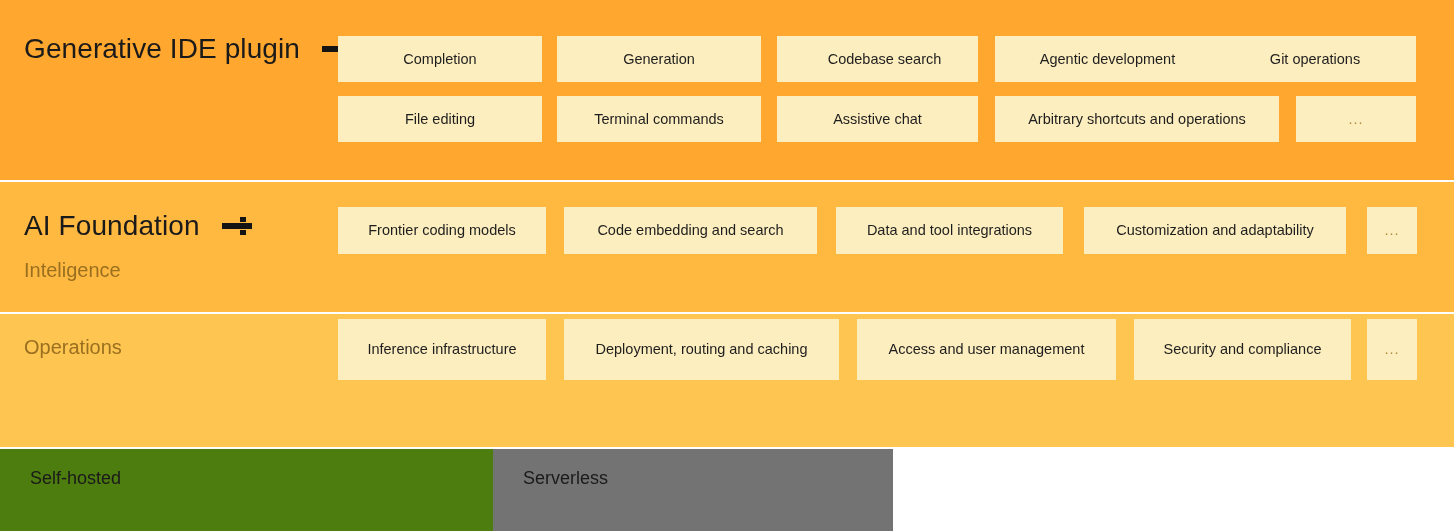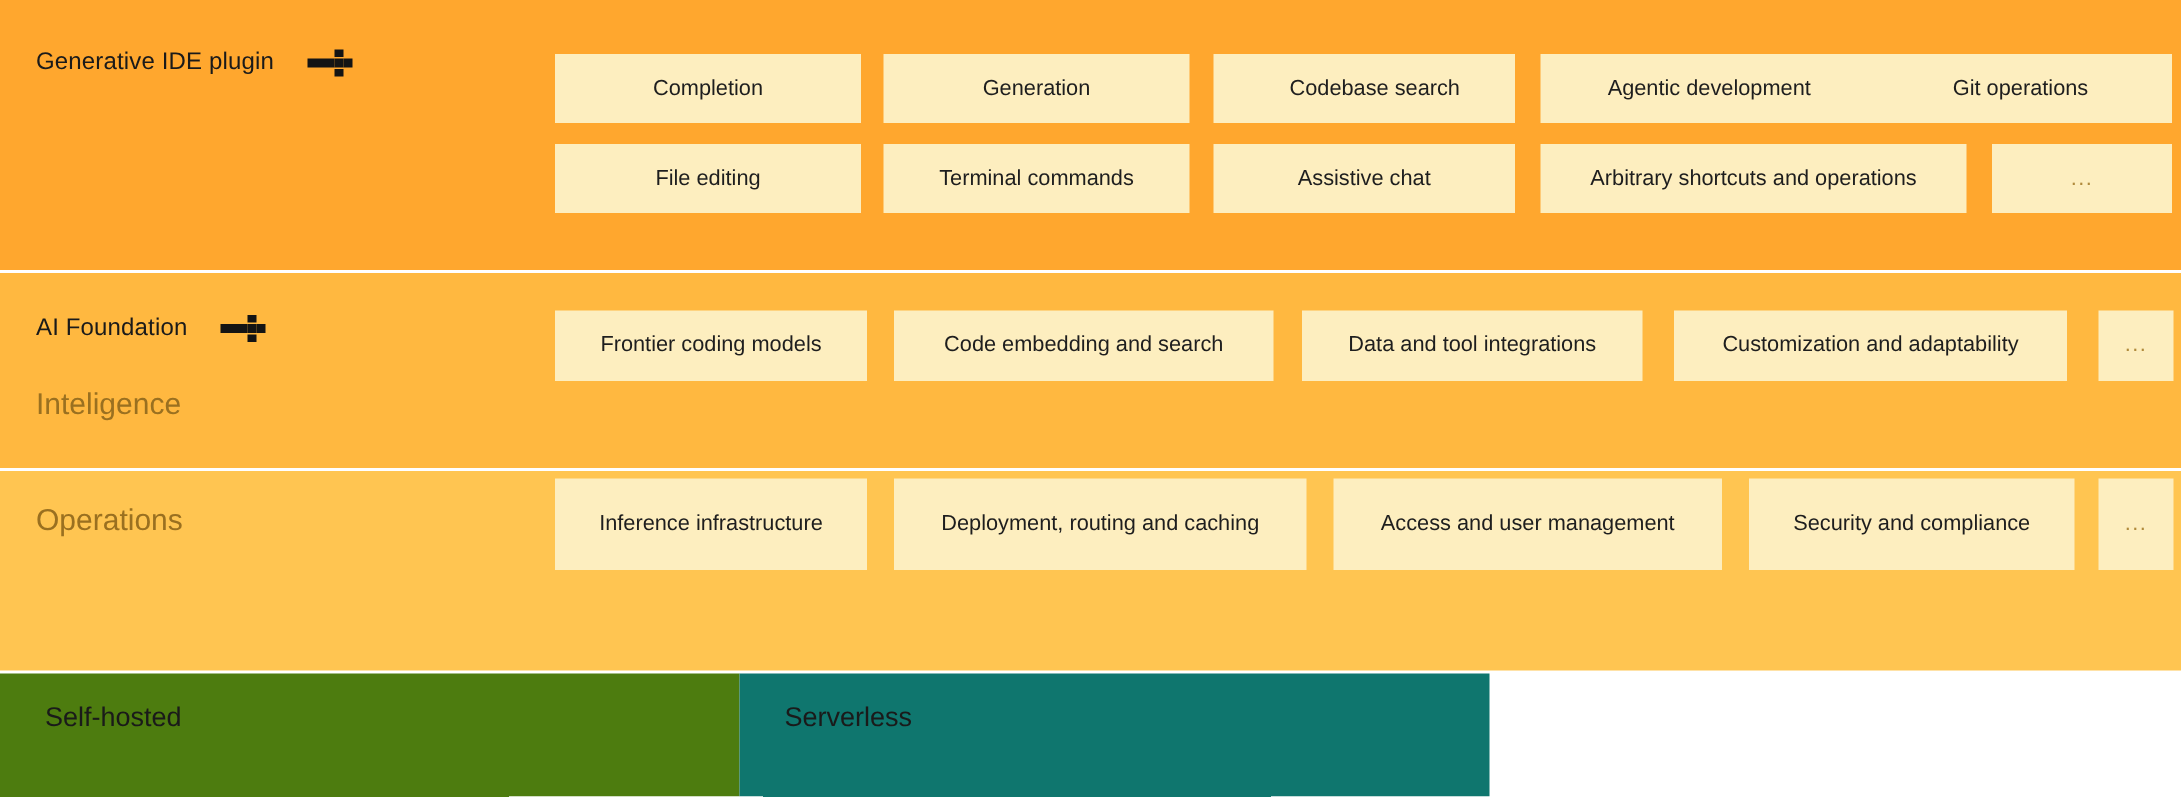--- a/index.html
+++ b/index.html
@@ -30,21 +30,21 @@
   .band-intelligence{ top: 182px; height: 130px; background: #FFB840; }
   .band-operations  { top: 314px; height: 133px; background: #FFC551; }
 
   
   .row-title {
     position: absolute;
     display: flex;
     align-items: center;
     gap: 22px;
     color: #1a1a1a;
-    font-size: 16px;
+    font-size: 28px;
     letter-spacing: .1px;
     white-space: nowrap;
   }
 
   .row-title.plugin-title       { left: 24px; top: 33px; }
   .row-title.foundation-title   { left: 24px; top: 210px; }
 
   .sub-label {
     position: absolute;
     left: 24px;
@@ -82,21 +82,20 @@
     background: #FDEEBF;
     color: #1e1e1e;
     font-size: 14.5px;
     display: flex;
     align-items: center;
     justify-content: center;
     text-align: center;
     padding: 0 10px;
     white-space: nowrap;
     line-height: 1;
-    margin-left: 32px;
   }
   .chip.ellipsis { color: #b08a3c; letter-spacing: 1px; }
 
   .chip.row-a { top: 36px;  height: 46px; }
   .chip.row-b { top: 96px;  height: 46px; }
   .chip.row-c { top: 207px; height: 47px; }
   .chip.row-d { top: 319px; height: 61px; }
 
   
   .footer {
@@ -115,21 +114,21 @@
   .footer-cell span {
     position: absolute;
     left: 30px;
     top: 19px;
     font-size: 18px;
     color: #1a1a1a;
     white-space: nowrap;
   }
   .footer-cloud      { width: 485px; background: #EFDBA2; }
   .footer-selfhosted { width: 493px; background: #4d7c0f; }
-  .footer-serverless { width: 500px; background: #0f766e; }
+  .footer-serverless { width: 400px; background: #737373; }
 </style>
 </head>
 <body>
 
 <div id="diagram">
 
   <div class="band band-plugin"></div>
 
   <div class="band band-intelligence"></div>
 

